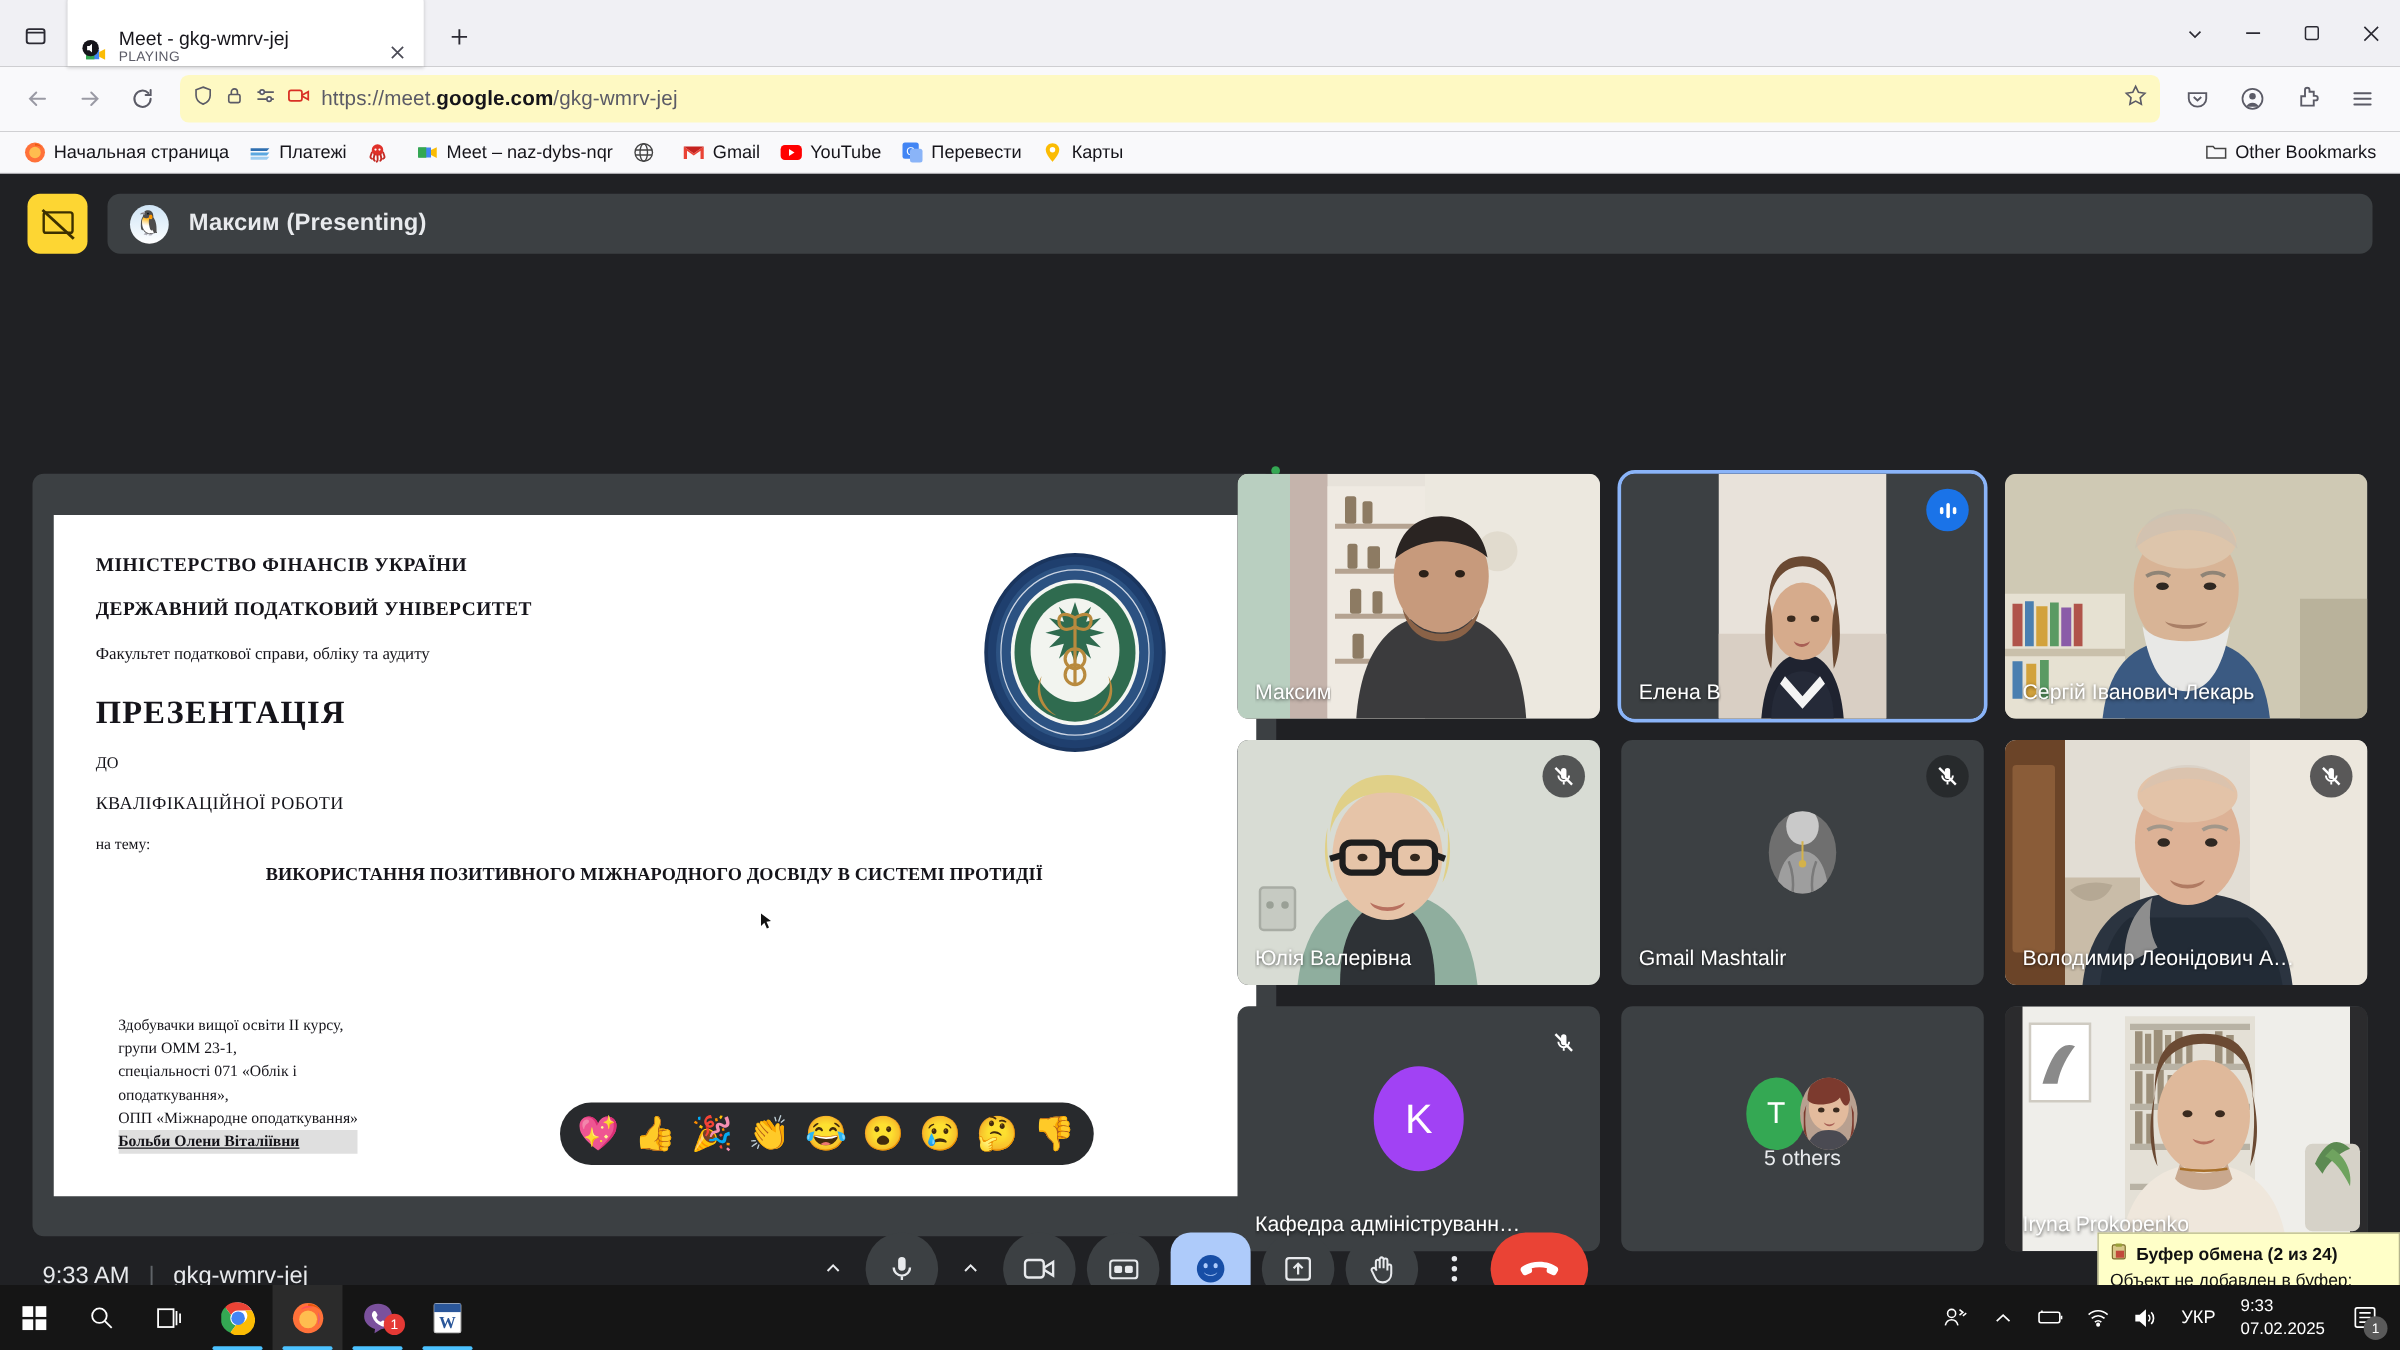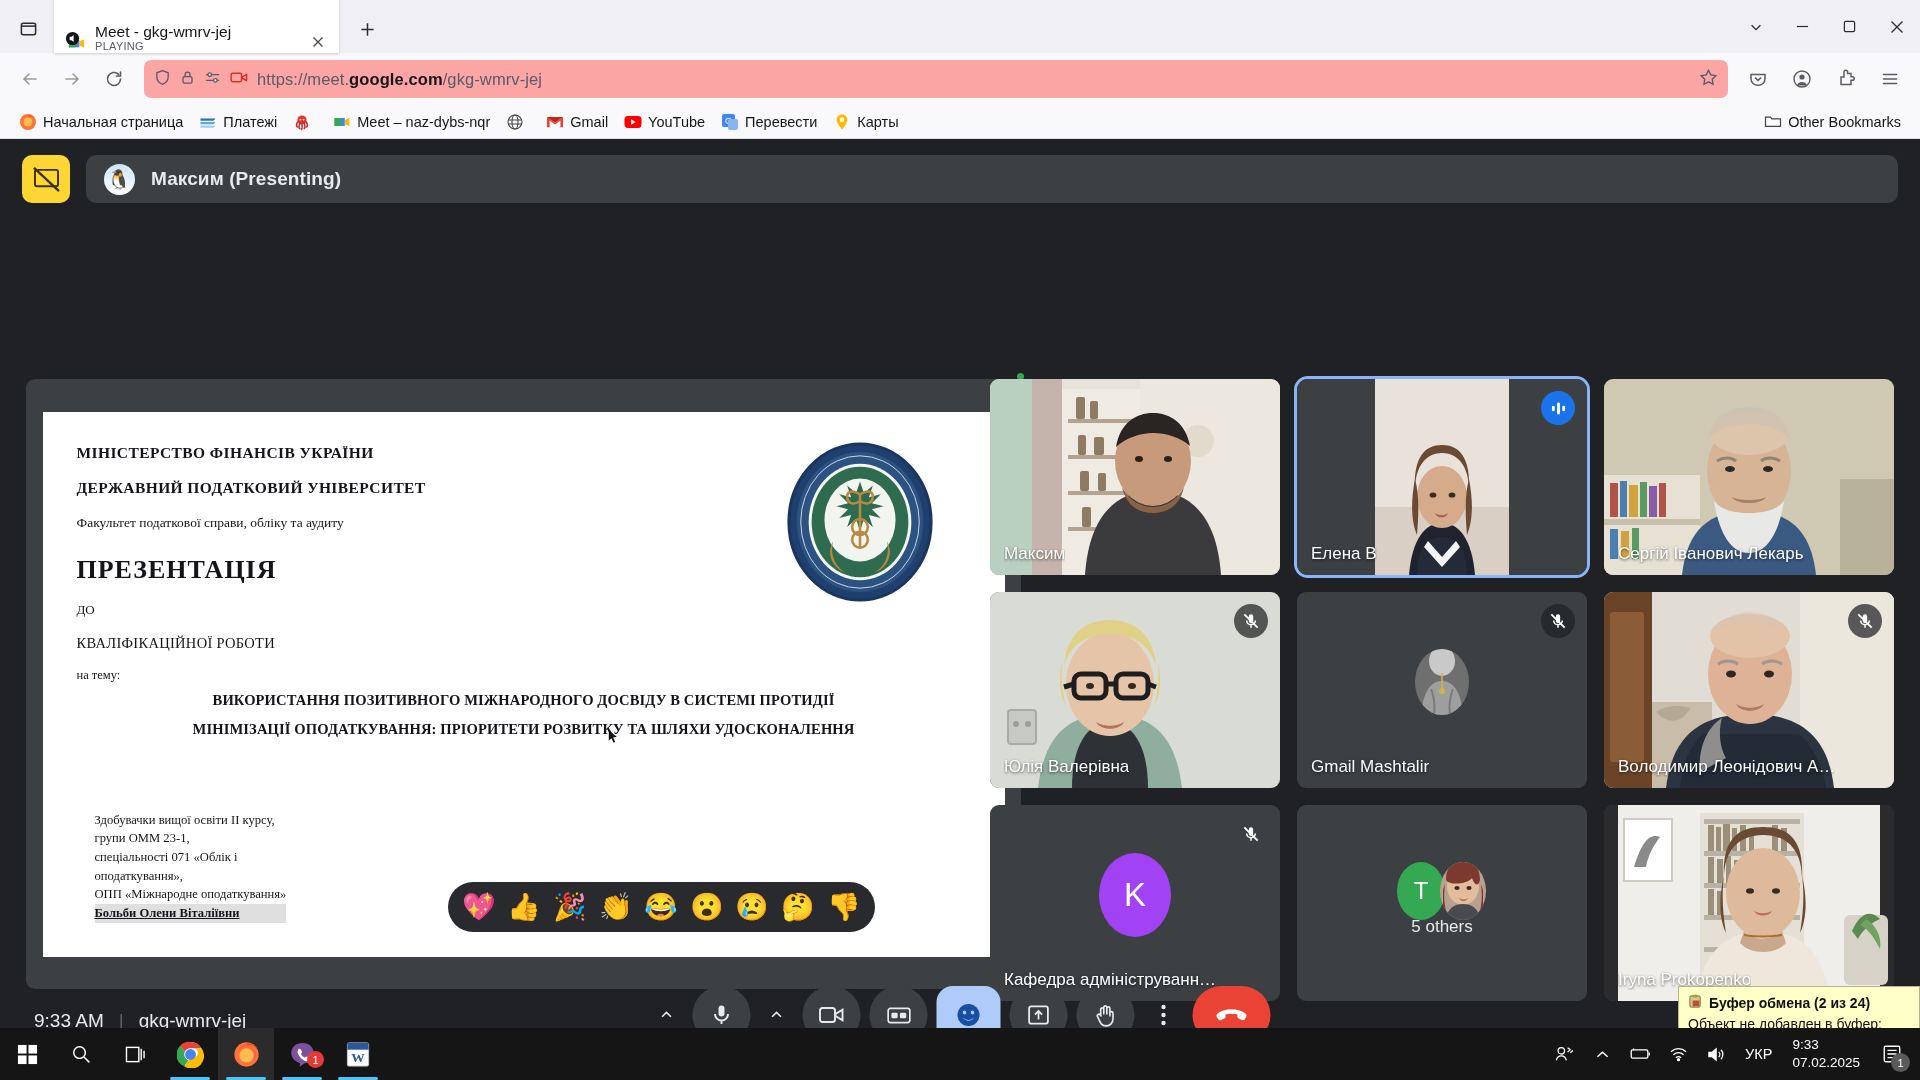--- a/index.html
+++ b/index.html
@@ -41,21 +41,21 @@
   .win-btn { width:47px; height:53px; display:flex; align-items:center; justify-content:center; color:#2b2a33; }
 
   .navbar {
     height: 52px; background:#f9f9fb; display:flex; align-items:center;
     padding: 0 10px; gap:2px; flex:0 0 auto;
   }
   .nav-icon { width:40px; height:40px; display:flex; align-items:center; justify-content:center;
      color:#5b5b66; border-radius:5px; }
   .nav-icon.dim { color:#9a9aa4; }
   .urlbar {
-    flex:1; height:38px; background:#fca5a5; border-radius:7px; margin:0 8px;
+    flex:1; height:38px; background:#fef9c3; border-radius:7px; margin:0 8px;
     display:flex; align-items:center; padding:0 10px; gap:9px; position:relative;
   }
   .url-text { font-size:16.5px; color:#5b5b66; letter-spacing:.1px; }
   .url-text b { color:#15141a; font-weight:600; }
   .url-star { margin-left:auto; color:#5b5b66; }
   .nav-right { display:flex; align-items:center; gap:4px; }
 
   .bookmarks {
     height: 34px; background:#f9f9fb; display:flex; align-items:center;
     padding: 0 12px; gap:2px; flex:0 0 auto; border-bottom:1px solid #e2e2e6;
@@ -484,21 +484,20 @@
             <div class="sl-l2">ДЕРЖАВНИЙ ПОДАТКОВИЙ УНІВЕРСИТЕТ</div>
             <div class="sl-l3">Факультет податкової справи, обліку та аудиту</div>
             <div class="sl-pres">ПРЕЗЕНТАЦІЯ</div>
             <div class="sl-do">ДО</div>
             <div class="sl-kval">КВАЛІФІКАЦІЙНОЇ РОБОТИ</div>
             <div class="sl-natemu">на тему:</div>
           </div>
 
           <div class="sl-title">
             <div>ВИКОРИСТАННЯ ПОЗИТИВНОГО МІЖНАРОДНОГО ДОСВІДУ В СИСТЕМІ ПРОТИДІЇ</div>
-            <div>МІНІМІЗАЦІЇ ОПОДАТКУВАННЯ: ПРІОРИТЕТИ РОЗВИТКУ ТА ШЛЯХИ УДОСКОНАЛЕННЯ</div>
           </div>
 
           <div class="sl-author">
             <div>Здобувачки вищої освіти II курсу,</div>
             <div>групи ОММ 23-1,</div>
             <div>спеціальності 071 «Облік і</div>
             <div>оподаткування»,</div>
             <div>ОПП «Міжнародне оподаткування»</div>
             <div class="ul">Больби Олени Віталіївни</div>
           </div>

